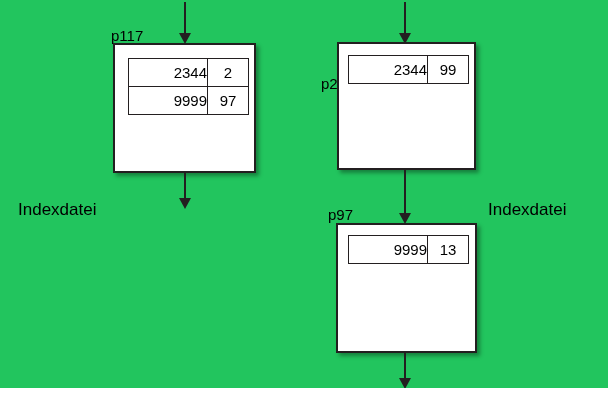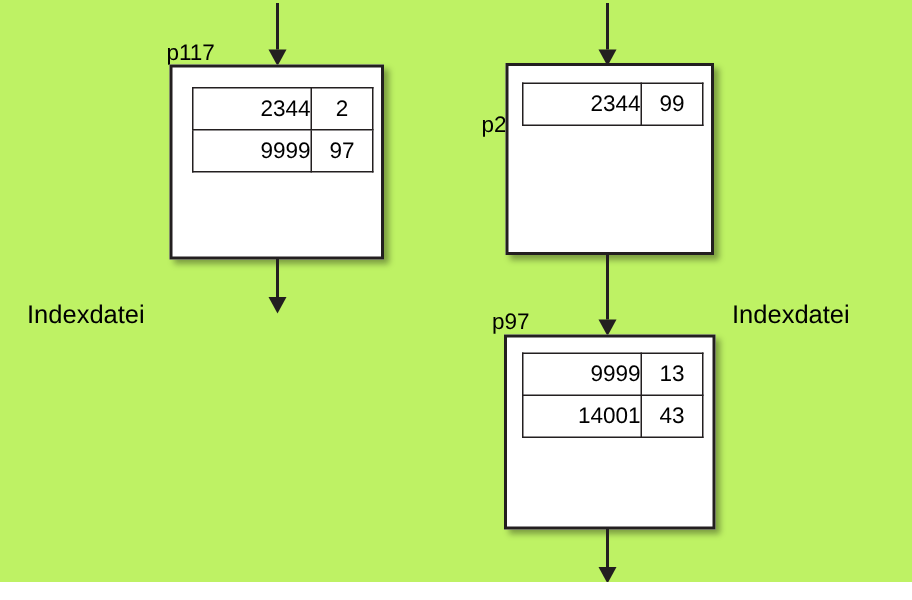--- a/index.html
+++ b/index.html
@@ -7,21 +7,21 @@
     padding: 0;
     background: #ffffff;
   }
   body {
     font-family: "Liberation Sans", sans-serif;
   }
   #canvas {
     position: relative;
     width: 608px;
     height: 388px;
-    background: #bef264;
+    background: #22c55e;
     overflow: hidden;
   }
 
   
   .page-box {
     position: absolute;
     background: #ffffff;
     border: 2px solid #231f20;
     box-sizing: border-box;
     box-shadow: 3px 3px 4px rgba(0,0,0,0.35);
@@ -153,24 +153,20 @@
   <div class="node-label" style="left:328px; top:207px;">p97</div>
 
   <div class="page-box" style="left:336px; top:223px; width:141px; height:130px;"></div>
 
   <table class="entry-table wide" style="left:348px; top:235px;">
     <tbody>
       <tr>
         <td class="key-cell">9999</td>
         <td class="ptr-cell">13</td>
       </tr>
-      <tr>
-        <td class="key-cell">14001</td>
-        <td class="ptr-cell">43</td>
-      </tr>
     </tbody>
   </table>
 
   <div class="arrow" style="left:404px; top:352px; width:2px; height:37px;">
     <div class="shaft" style="height:26px;"></div>
     <div class="head" style="top:26px;"></div>
   </div>
 
   <div class="caption" style="left:18px; top:198px; width:130px;">
     <div>Indexdatei</div>

